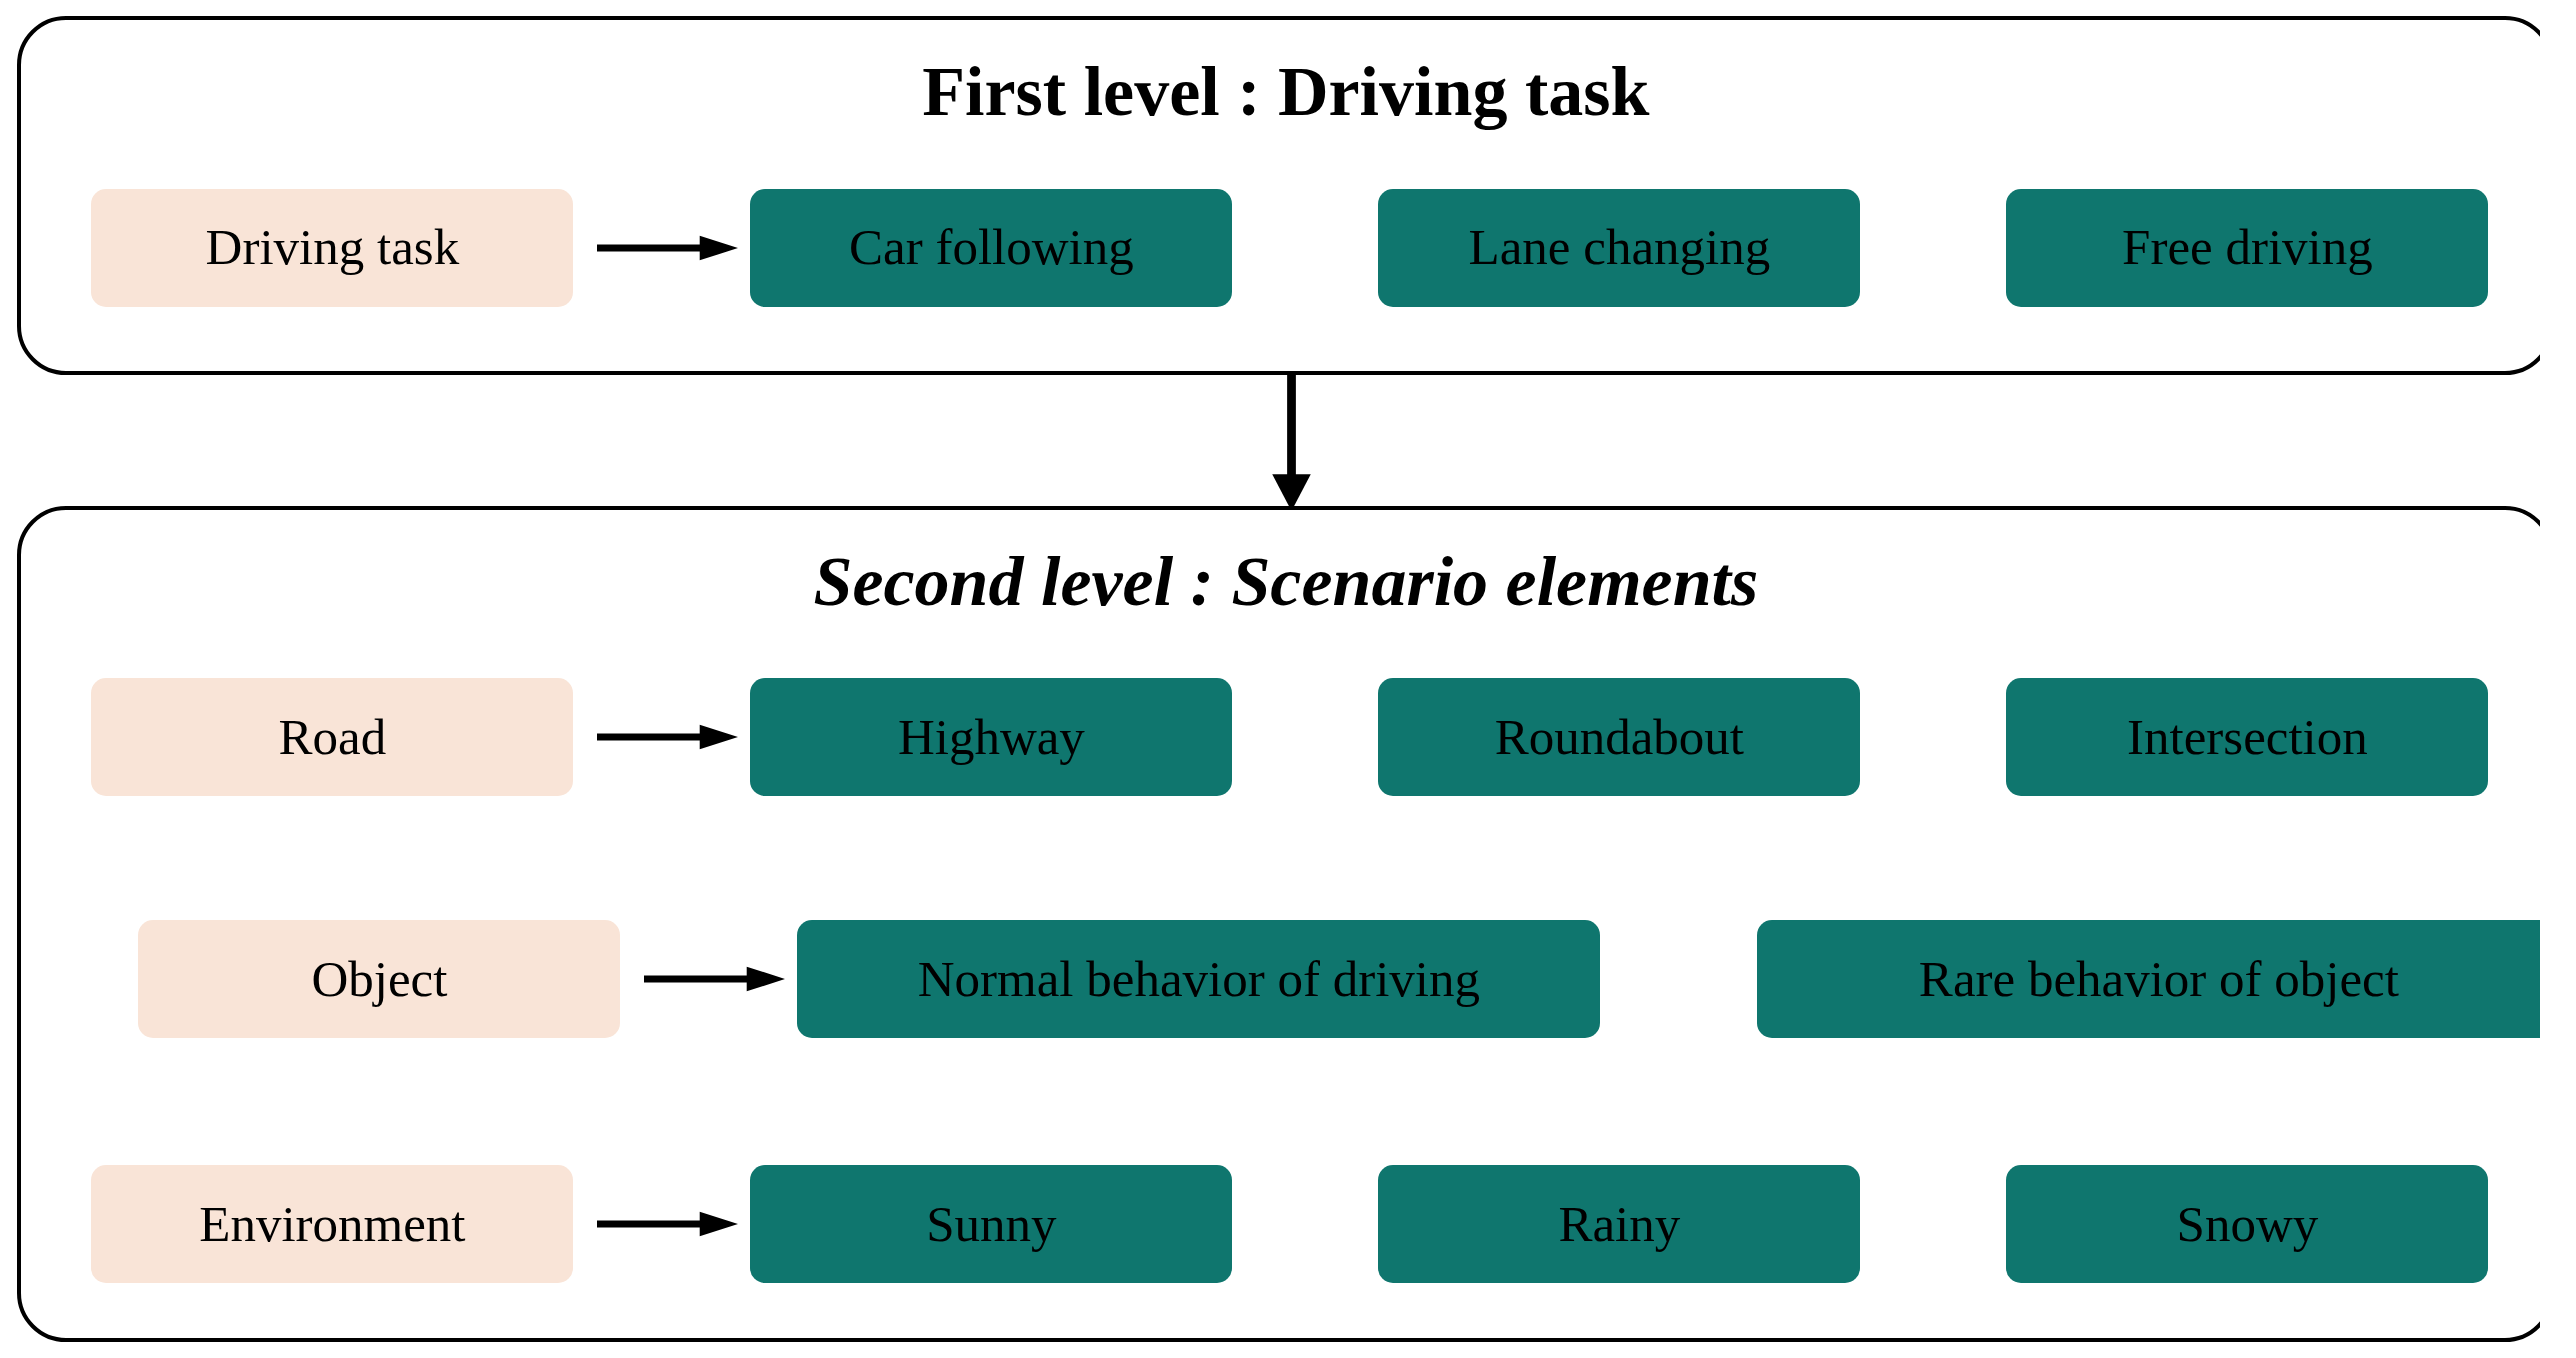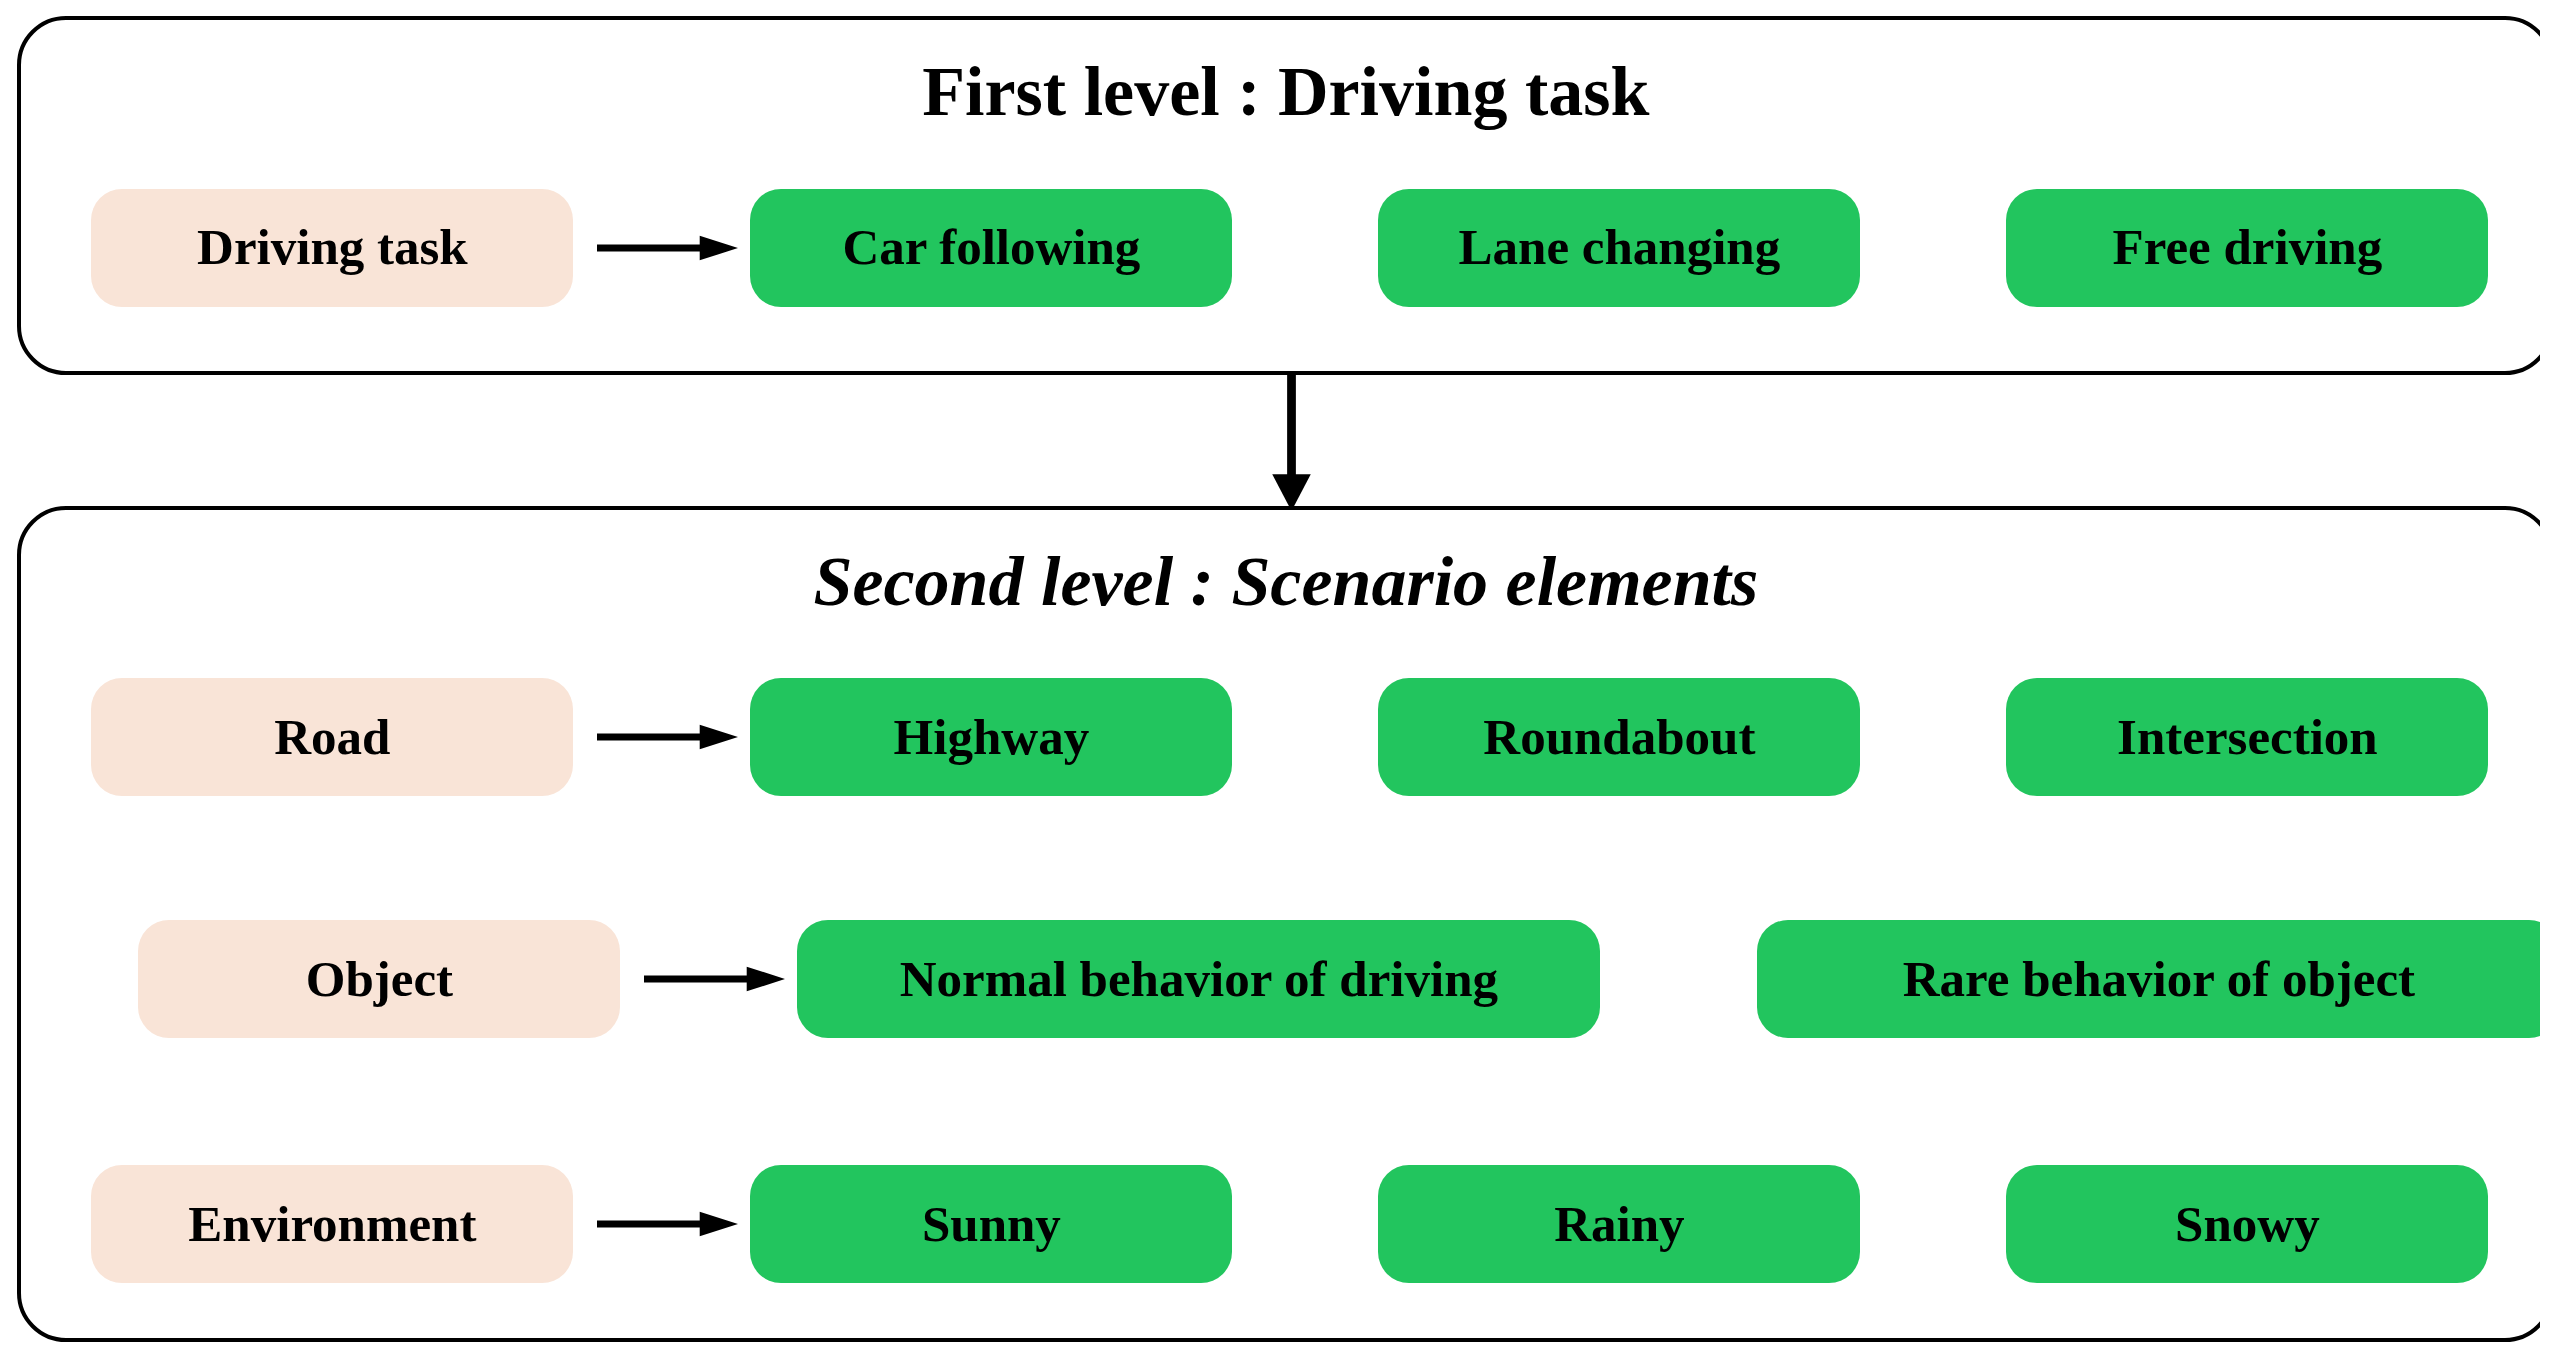--- a/index.html
+++ b/index.html
@@ -67,34 +67,34 @@
   #row-driving-task { top: 169px; }
   #row-road         { top: 168px; }
   #row-object       { top: 410px; margin-left: 47px; }
   #row-environment  { top: 655px; }
 
   
   .node {
     position: absolute;
     top: 0;
     height: 118px;
-    border-radius: 31px;
+    border-radius: 15px;
     display: flex;
     align-items: center;
     justify-content: center;
-    font-weight: bold;
+    font-weight: normal;
     font-size: 51px;
     line-height: 1;
     color: #000000;
     white-space: nowrap;
     box-sizing: border-box;
     padding: 0 0;
   }
   .node.cat { background: #F9E4D7; }
-  .node.val { background: #22c55e; }
+  .node.val { background: #0f766e; }
 
   
   .col-cat  { left: 70px;   width: 482px; }
   .col-v1   { left: 729px;  width: 482px; }
   .col-v2   { left: 1357px; width: 482px; }
   .col-v3   { left: 1985px; width: 482px; }
   .col-wide1 { left: 729px;  width: 803px; }
   .col-wide2 { left: 1689px; width: 803px; }
 
   

